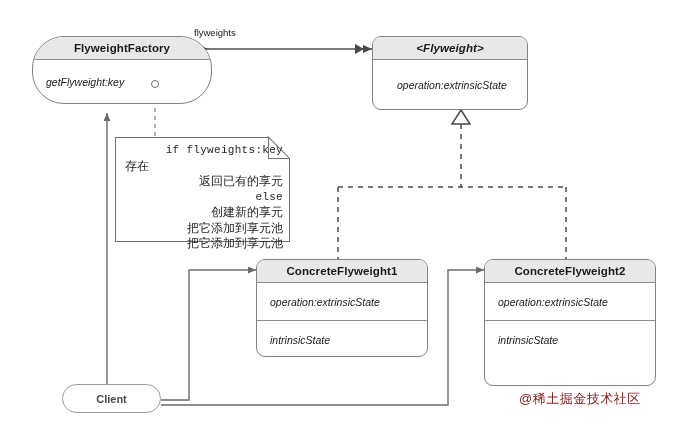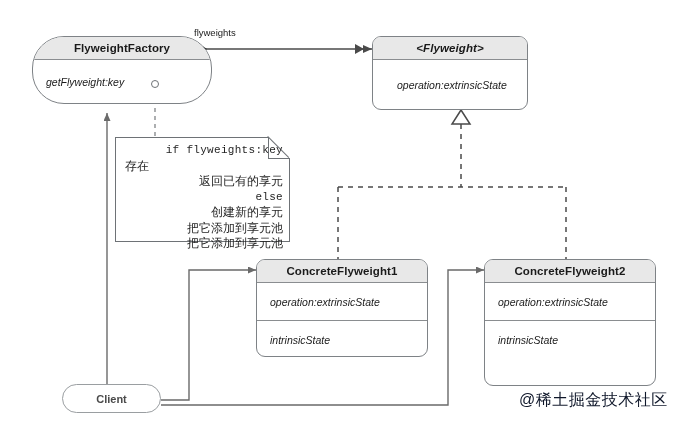--- a/index.html
+++ b/index.html
@@ -156,22 +156,22 @@
     height: 8px;
     border: 1.3px solid #6e7276;
     border-radius: 50%;
     background: #ffffff;
     box-sizing: border-box;
   }
 
   
   .watermark {
     position: absolute;
-    font-size: 16px;
-    color: #0f172a;
+    font-size: 13px;
+    color: #7f1d1d;
     white-space: nowrap;
     letter-spacing: 0.5px;
   }
 </style>
 </head>
 <body>
 
 <div id="canvas">
 
   <svg id="edges" viewBox="0 0 674 427" width="674" height="427">

